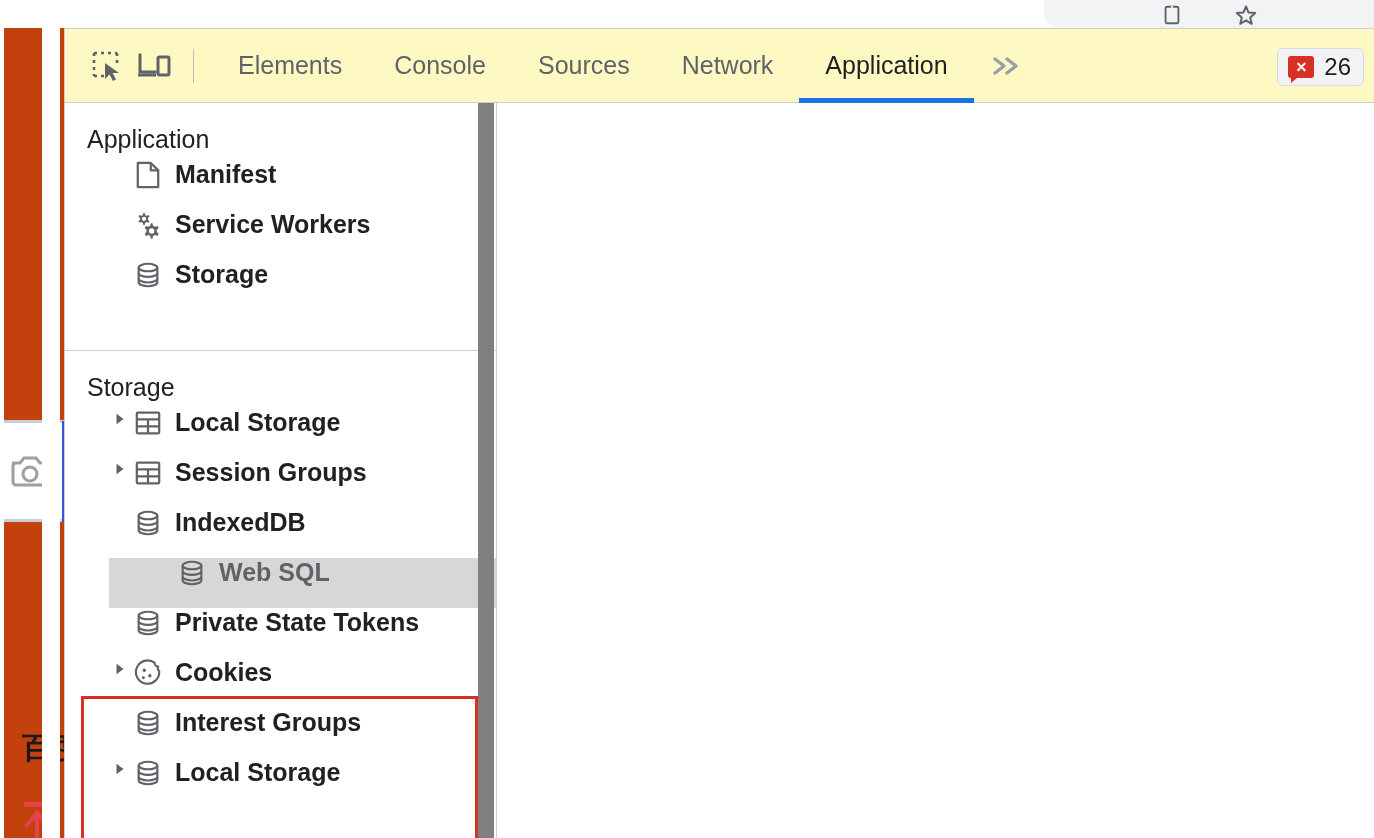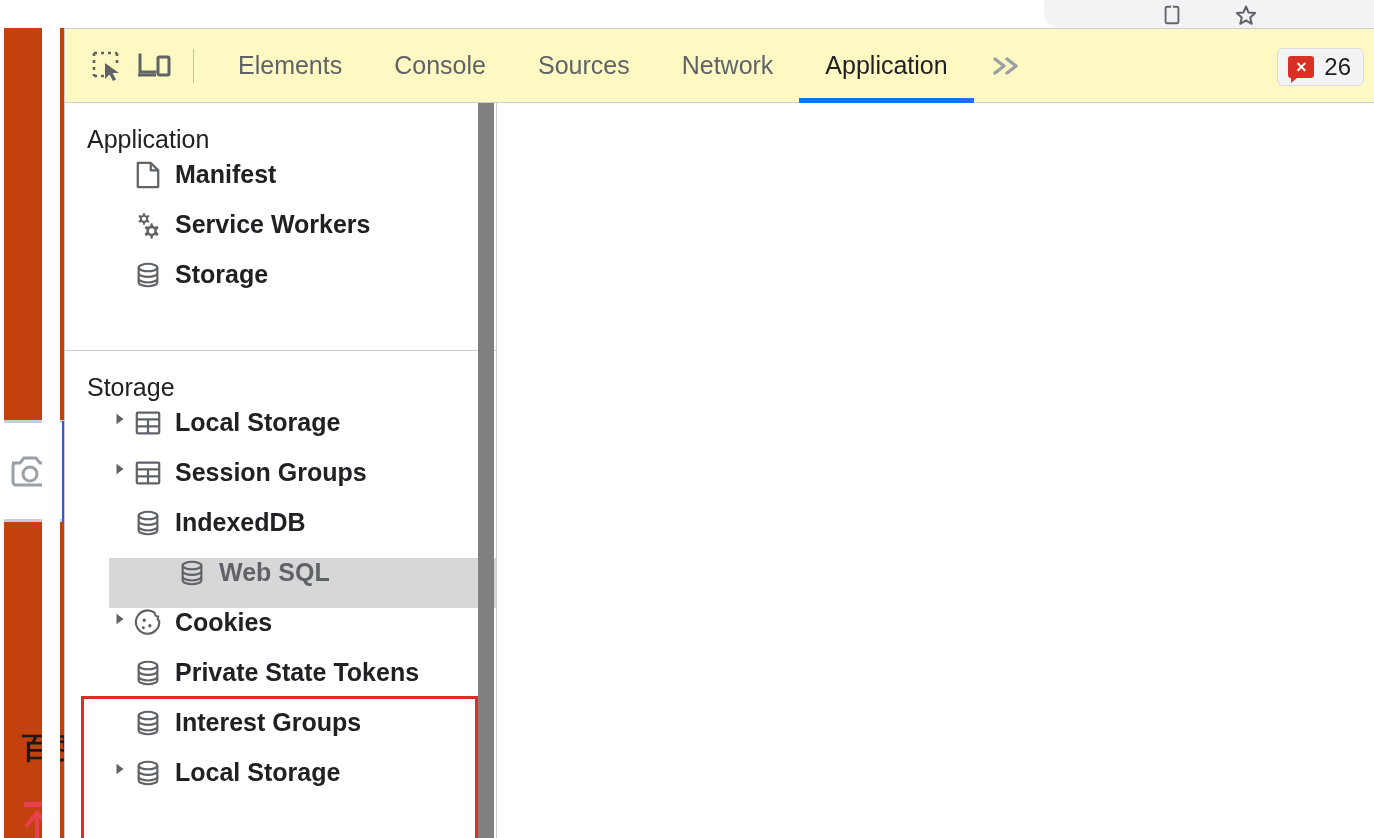--- a/index.html
+++ b/index.html
@@ -411,20 +411,35 @@
                 <path d="M5 7 v16 c0 2.2 4.5 4 10 4 s10 -1.8 10 -4 v-16"></path>
                 <path d="M5 13 c0 2.2 4.5 4 10 4 s10 -1.8 10 -4"></path>
                 <path d="M5 19 c0 2.2 4.5 4 10 4 s10 -1.8 10 -4"></path>
               </g>
             </svg>
           </span>
           <span class="t-label">Web SQL</span>
         </div>
 
         <div class="tree-item sub">
+          <span class="twisty empty"></span>
+          <span class="t-icon">
+            <svg viewBox="0 0 30 30" width="28" height="28">
+              <g fill="none" stroke="#5f6368" stroke-width="2.3">
+                <ellipse cx="15" cy="7" rx="10" ry="4"></ellipse>
+                <path d="M5 7 v16 c0 2.2 4.5 4 10 4 s10 -1.8 10 -4 v-16"></path>
+                <path d="M5 13 c0 2.2 4.5 4 10 4 s10 -1.8 10 -4"></path>
+                <path d="M5 19 c0 2.2 4.5 4 10 4 s10 -1.8 10 -4"></path>
+              </g>
+            </svg>
+          </span>
+          <span class="t-label">Private State Tokens</span>
+        </div>
+
+        <div class="tree-item sub">
           <span class="twisty">
             <svg viewBox="0 0 16 16" width="14" height="14">
                 <path d="M4 2 L12 8 L4 14 Z" fill="#5f6368"></path>
               </svg>
           </span>
           <span class="t-icon">
             <svg viewBox="0 0 30 30" width="28" height="28">
               <path d="M22 4 a4 4 0 0 0 4 4 a4 4 0 0 0 1 5 a12.5 12.5 0 1 1 -5 -9 z" fill="none" stroke="#5f6368" stroke-width="2.3" stroke-linejoin="round"></path>
               <circle cx="11" cy="12" r="1.8" fill="#5f6368"></circle>
               <circle cx="17" cy="18" r="1.8" fill="#5f6368"></circle>
@@ -439,35 +454,20 @@
           <span class="t-icon">
             <svg viewBox="0 0 30 30" width="28" height="28">
               <g fill="none" stroke="#5f6368" stroke-width="2.3">
                 <ellipse cx="15" cy="7" rx="10" ry="4"></ellipse>
                 <path d="M5 7 v16 c0 2.2 4.5 4 10 4 s10 -1.8 10 -4 v-16"></path>
                 <path d="M5 13 c0 2.2 4.5 4 10 4 s10 -1.8 10 -4"></path>
                 <path d="M5 19 c0 2.2 4.5 4 10 4 s10 -1.8 10 -4"></path>
               </g>
             </svg>
           </span>
-          <span class="t-label">Private State Tokens</span>
-        </div>
-
-        <div class="tree-item sub">
-          <span class="twisty empty"></span>
-          <span class="t-icon">
-            <svg viewBox="0 0 30 30" width="28" height="28">
-              <g fill="none" stroke="#5f6368" stroke-width="2.3">
-                <ellipse cx="15" cy="7" rx="10" ry="4"></ellipse>
-                <path d="M5 7 v16 c0 2.2 4.5 4 10 4 s10 -1.8 10 -4 v-16"></path>
-                <path d="M5 13 c0 2.2 4.5 4 10 4 s10 -1.8 10 -4"></path>
-                <path d="M5 19 c0 2.2 4.5 4 10 4 s10 -1.8 10 -4"></path>
-              </g>
-            </svg>
-          </span>
           <span class="t-label">Interest Groups</span>
         </div>
 
         <div class="tree-item sub">
           <span class="twisty">
             <svg viewBox="0 0 16 16" width="14" height="14">
                 <path d="M4 2 L12 8 L4 14 Z" fill="#5f6368"></path>
               </svg>
           </span>
           <span class="t-icon">

